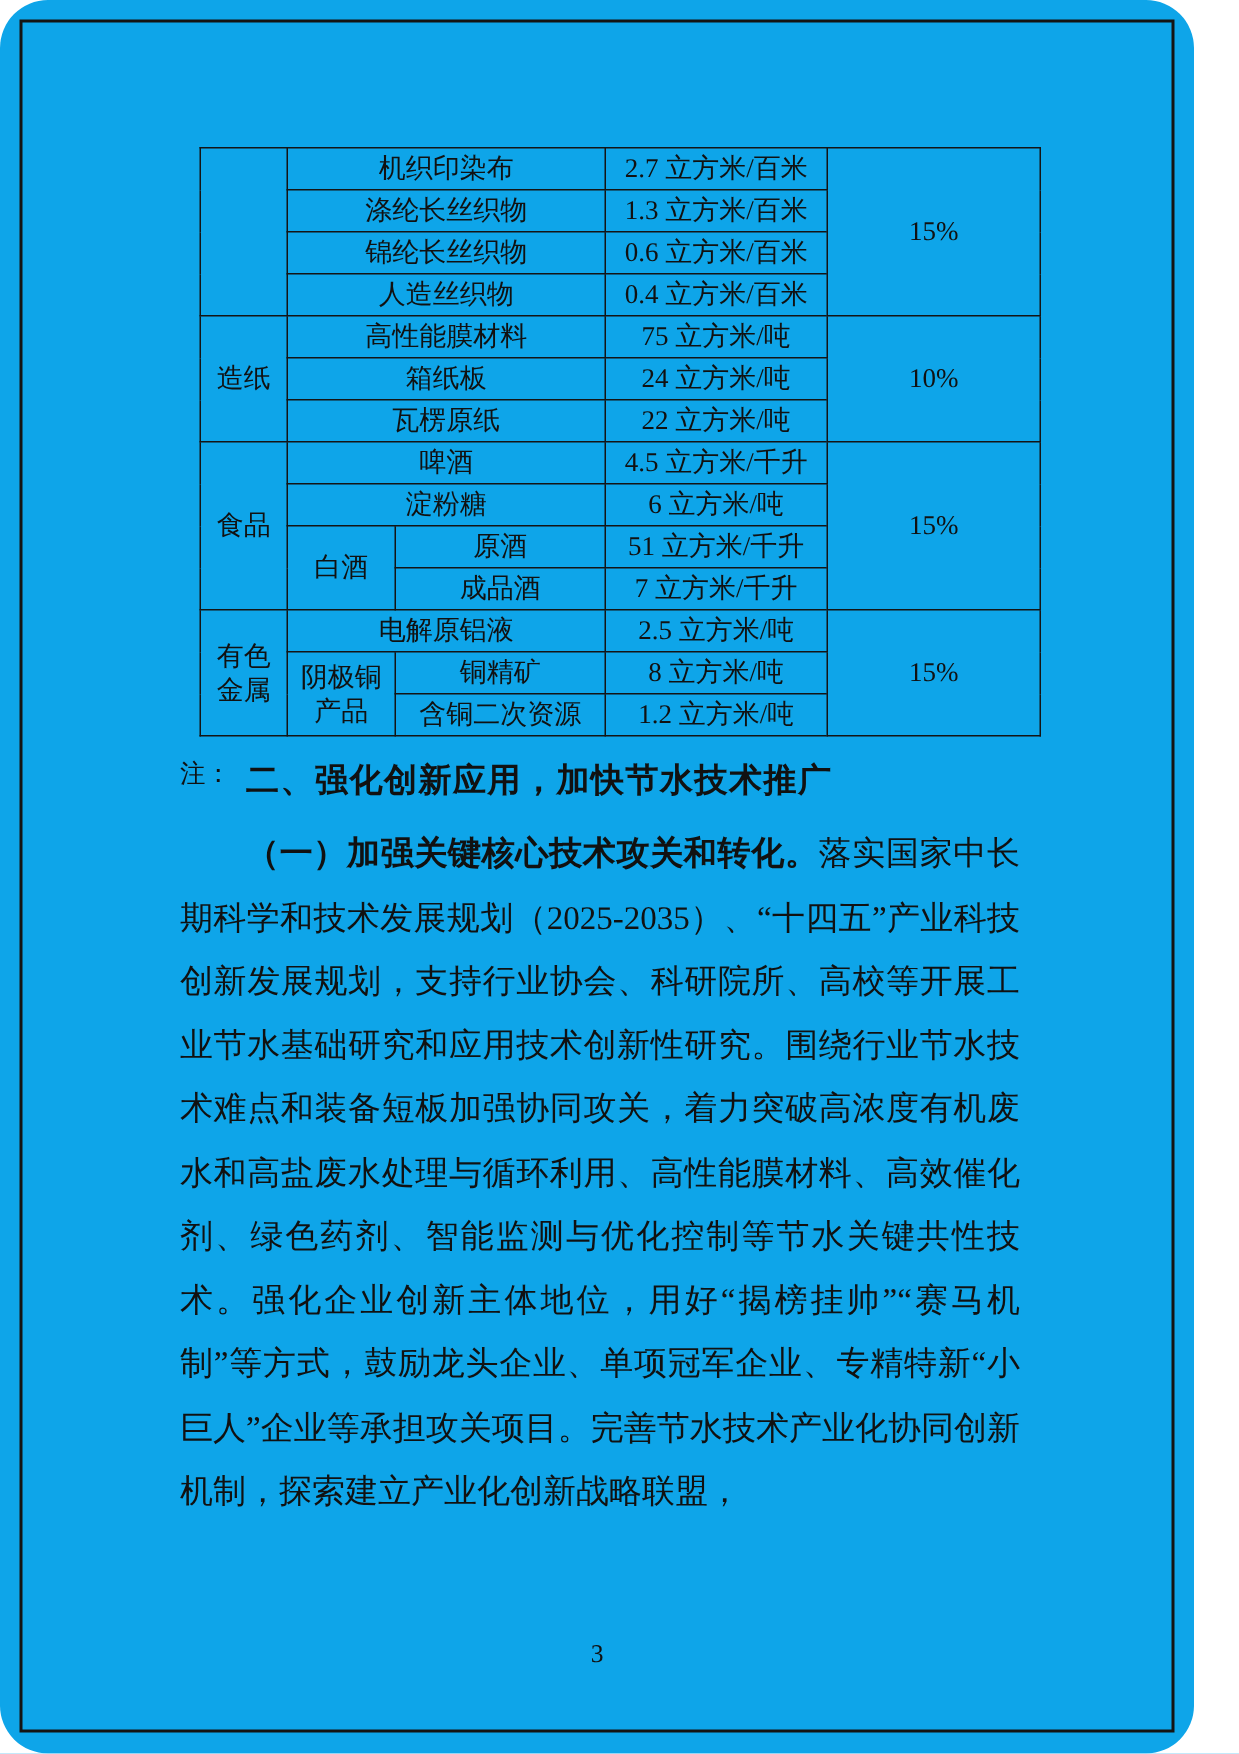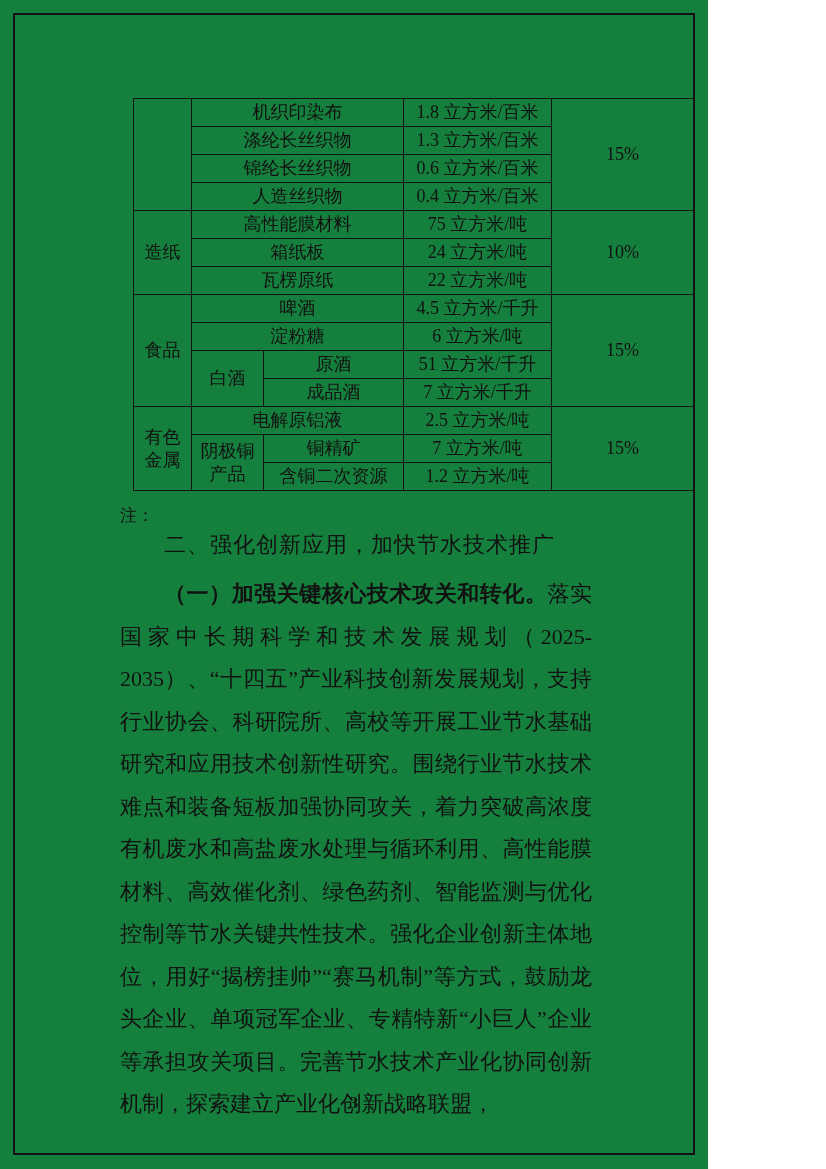--- a/index.html
+++ b/index.html
@@ -4,23 +4,24 @@
 <style>
   * { margin: 0; padding: 0; box-sizing: border-box; }
   html, body { background: #ffffff; }
   body {
     width: 826px; height: 1169px;
     font-family: "Liberation Serif", "DejaVu Serif", serif;
     color: #111111;
   }
   .page {
     position: relative;
-    width: 708px; height: 1169px;
-    background: #15803d;
+    width: 796px; height: 1169px;
+    background: #0ea5e9;
     overflow: hidden;
+    border-radius: 32px;
   }
   .frame {
     position: absolute;
     left: 13px; top: 13px; right: 13px; bottom: 14px;
     border: 2px solid #141414;
     pointer-events: none;
   }
   .content {
     position: absolute;
     left: 120px; right: 116px; top: 98px;
@@ -44,23 +45,23 @@
   .notes {
     position: relative;
     margin-top: 10px;
     padding-left: 37px;
     font-size: 17px;
     line-height: 29px;
     text-align: justify;
   }
   .notes .note-label { position: absolute; left: 0; top: 0; }
   .section-heading {
-    margin-top: 39px;
+    margin-top: 14px;
     font-size: 22px;
-    font-weight: normal;
+    font-weight: bold;
     text-indent: 2em;
     letter-spacing: 1px;
   }
   .body-paragraph {
     margin-top: 13px;
     font-size: 22px;
     line-height: 42.5px;
     text-indent: 2em;
     text-align: justify;
   }
@@ -85,21 +86,21 @@
         <col style="width:58px">
           <col style="width:72px">
           <col style="width:140px">
           <col style="width:148px">
           <col style="width:142px">
       </colgroup>
       <tbody>
         <tr>
           <td rowspan="4"></td>
           <td colspan="2">机织印染布</td>
-          <td>1.8 立方米/百米</td>
+          <td>2.7 立方米/百米</td>
           <td rowspan="4">15%</td>
         </tr>
         <tr>
           <td colspan="2">涤纶长丝织物</td>
           <td>1.3 立方米/百米</td>
         </tr>
         <tr>
           <td colspan="2">锦纶长丝织物</td>
           <td>0.6 立方米/百米</td>
         </tr>
@@ -145,21 +146,21 @@
 
         <tr>
           <td rowspan="3">有色金属</td>
           <td colspan="2">电解原铝液</td>
           <td>2.5 立方米/吨</td>
           <td rowspan="3">15%</td>
         </tr>
         <tr>
           <td rowspan="2">阴极铜产品</td>
           <td>铜精矿</td>
-          <td>7 立方米/吨</td>
+          <td>8 立方米/吨</td>
         </tr>
         <tr>
           <td>含铜二次资源</td>
           <td>1.2 立方米/吨</td>
         </tr>
       </tbody>
     </table>
 
     <div class="notes">
       <span class="note-label">注：</span>

